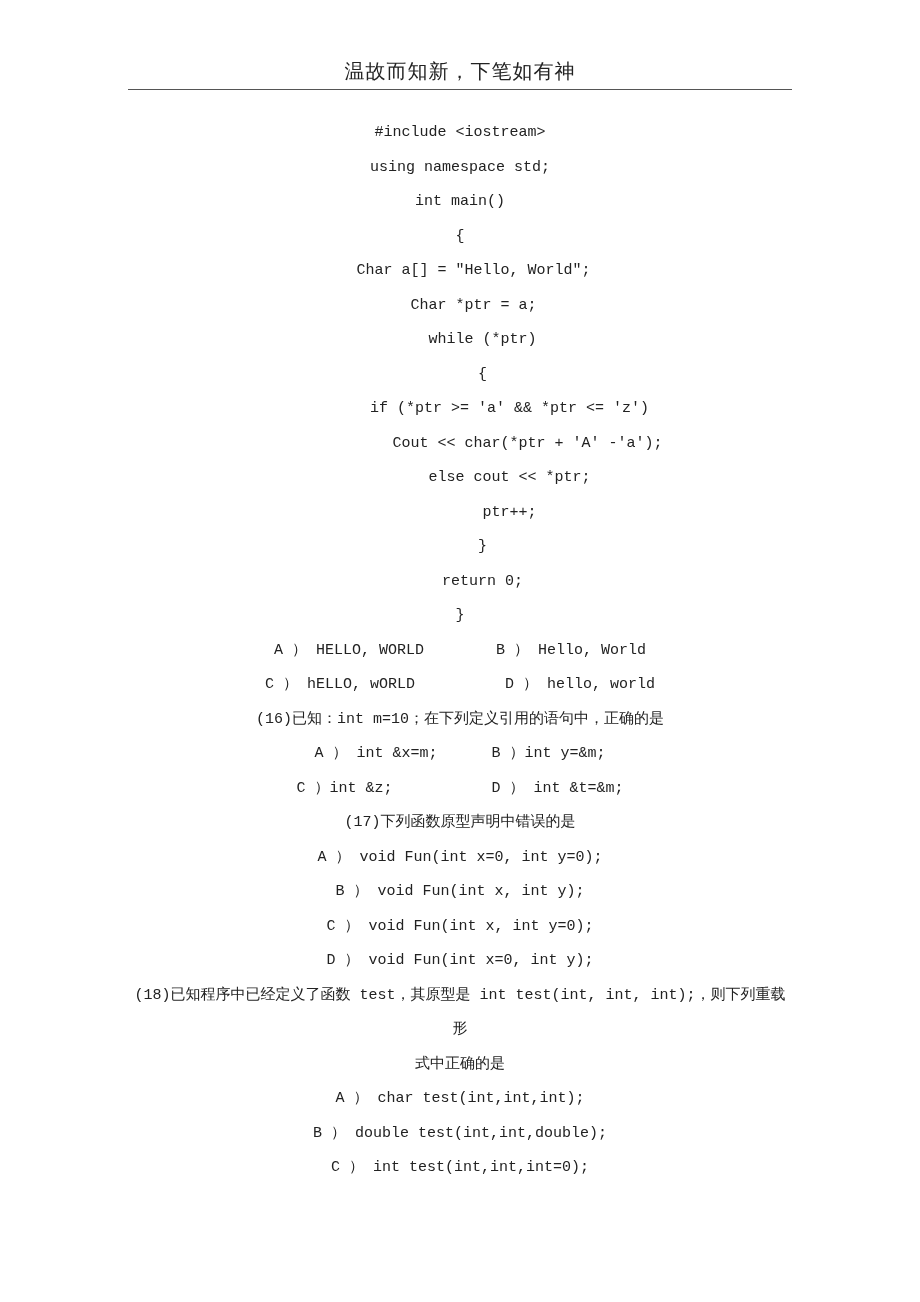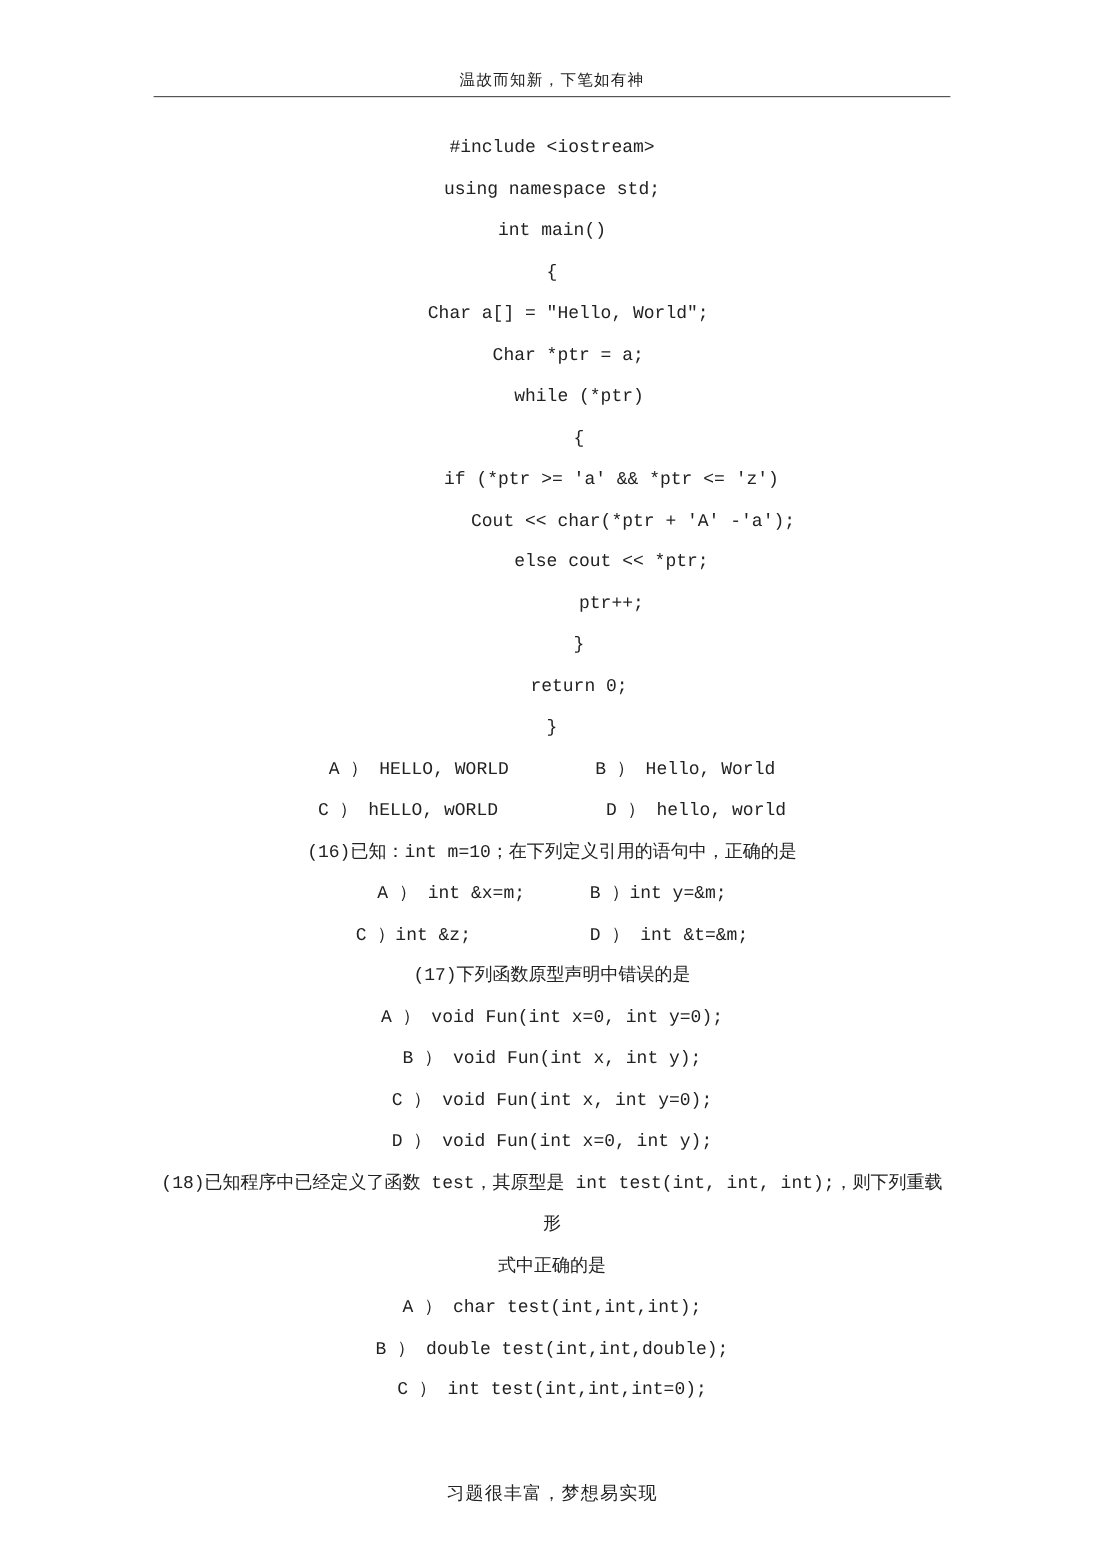--- a/index.html
+++ b/index.html
@@ -11,21 +11,21 @@
     width: 920px;
     height: 1302px;
     box-sizing: border-box;
     padding: 58px 128px 50px 128px;
     position: relative;
     color: #222;
   }
   .header {
     text-align: center;
     font-family: "KaiTi", "楷体", serif;
-    font-size: 13px;
+    font-size: 20px;
     letter-spacing: 1px;
     margin-bottom: 4px;
   }
   .divider {
     border: none;
     border-top: 1.2px solid #555;
     margin: 0 0 26px 0;
   }
   .content {
     font-size: 15px;
@@ -45,14 +45,13 @@
     letter-spacing: 1px;
   }
 </style>
 </head>
 <body>
 
 <div class="page">
   <div class="header">温故而知新，下笔如有神</div>
   <hr class="divider">
   <div class="content"><div>#include &lt;iostream&gt;</div><div>using namespace std;</div><div>int main()</div><div>{</div><div>   Char a[] = "Hello, World";</div><div>   Char *ptr = a;</div><div>     while (*ptr)</div><div>     {</div><div>           if (*ptr &gt;= 'a' &amp;&amp; *ptr &lt;= 'z')</div><div>               Cout &lt;&lt; char(*ptr + 'A' -'a');</div><div>           else cout &lt;&lt; *ptr;</div><div>           ptr++;</div><div>     }</div><div>     return 0;</div><div>}</div><div>A ） HELLO, WORLD        B ） Hello, World</div><div>C ） hELLO, wORLD          D ） hello, world</div><div>(16)已知：int m=10；在下列定义引用的语句中，正确的是</div><div>A ） int &amp;x=m;      B ）int y=&amp;m;</div><div>C ）int &amp;z;           D ） int &amp;t=&amp;m;</div><div>(17)下列函数原型声明中错误的是</div><div>A ） void Fun(int x=0, int y=0);</div><div>B ） void Fun(int x, int y);</div><div>C ） void Fun(int x, int y=0);</div><div>D ） void Fun(int x=0, int y);</div><div>(18)已知程序中已经定义了函数 test，其原型是 int test(int, int, int);，则下列重载形</div><div>式中正确的是</div><div>A ） char test(int,int,int);</div><div>B ） double test(int,int,double);</div><div>C ） int test(int,int,int=0);</div></div>
-  <div class="footer">习题很丰富，梦想易实现</div>
 </div>
 
 </body></html>

